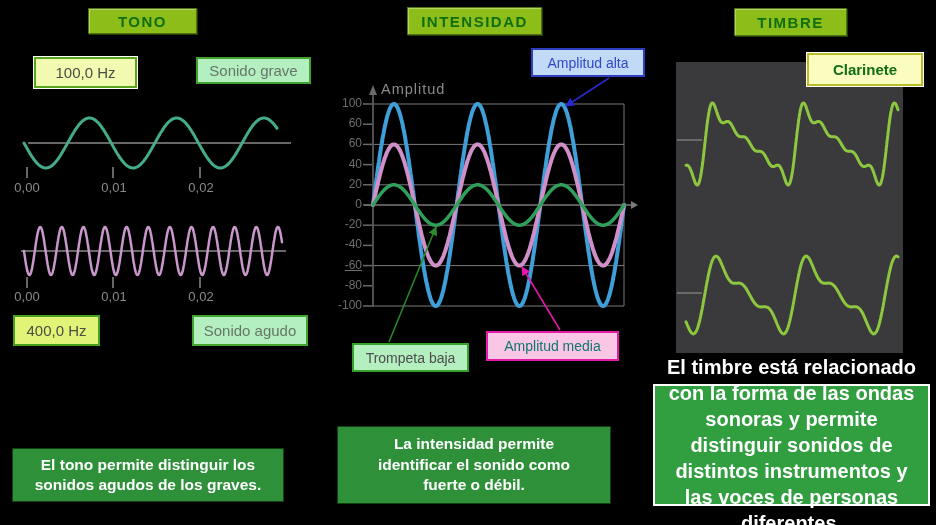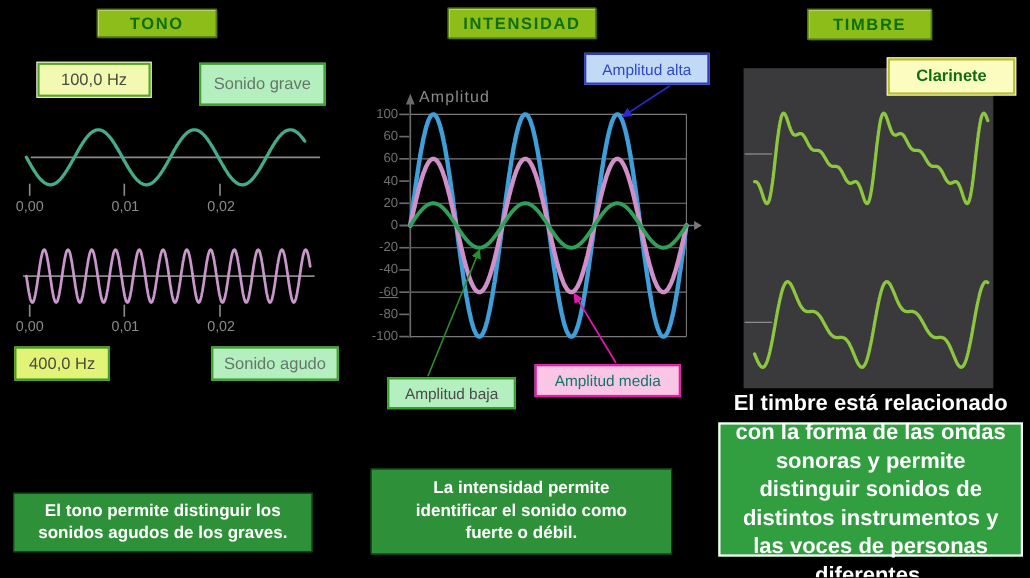--- a/index.html
+++ b/index.html
@@ -103,21 +103,21 @@
     <line stroke-width="1.5" marker-end="url(#mk-alta)" x1="609" y1="78" x2="566" y2="106" stroke="#2a2ad0"></line>
     <line stroke-width="1.5" marker-end="url(#mk-baja)" x1="389" y1="342" x2="436" y2="227" stroke="#2a8c2a"></line>
     <line stroke-width="1.5" marker-end="url(#mk-media)" x1="560" y1="330" x2="522" y2="267" stroke="#e618b0"></line>
   </svg>
 
   <div class="abs lbl hdr" style="left:88px;top:8px;width:109px;height:26px;">TONO</div>
   <div class="abs lbl hdr" style="left:407px;top:7px;width:135px;height:28px;">INTENSIDAD</div>
   <div class="abs lbl hdr" style="left:734px;top:8px;width:113px;height:28px;">TIMBRE</div>
 
   <div class="abs lbl freq1" style="left:18px;top:57px;width:103px;height:31px;margin-left:16px;">100,0 Hz</div>
-  <div class="abs lbl mint" style="left:181px;top:57px;width:115px;height:39px;">Sonido grave</div>
+  <div class="abs lbl mint" style="left:196px;top:57px;width:115px;height:27px;">Sonido grave</div>
   <div class="abs lbl freq2" style="left:13px;top:315px;width:87px;height:31px;">400,0 Hz</div>
   <div class="abs lbl mint" style="left:192px;top:315px;width:116px;height:31px;">Sonido agudo</div>
 
   <span class="abs tick" style="left:5px;top:180px;">0,00</span>
   <span class="abs tick" style="left:92px;top:180px;">0,01</span>
   <span class="abs tick" style="left:179px;top:180px;">0,02</span>
 
   <span class="abs tick" style="left:5px;top:289px;">0,00</span>
   <span class="abs tick" style="left:92px;top:289px;">0,01</span>
   <span class="abs tick" style="left:179px;top:289px;">0,02</span>
@@ -131,21 +131,21 @@
       <span class="ytick" style="top: 176.8px;">20</span>
       <span class="ytick" style="top: 197px;">0</span>
       <span class="ytick" style="top: 217.2px;">-20</span>
       <span class="ytick" style="top: 237.4px;">-40</span>
       <span class="ytick" style="top: 258px; text-decoration: underline;">-60</span>
       <span class="ytick" style="top: 277.8px;">-80</span>
       <span class="ytick" style="top: 298px;">-100</span>
     </div>
 
   <div class="abs lbl alta" style="left:531px;top:48px;width:114px;height:29px;">Amplitud alta</div>
-  <div class="abs lbl baja" style="left:352px;top:343px;width:117px;height:29px;">Amplitud baja</div>
+  <div class="abs lbl baja" style="left:352px;top:343px;width:117px;height:29px;">Trompeta baja</div>
   <div class="abs lbl media" style="left:486px;top:331px;width:133px;height:30px;">Amplitud media</div>
 
   <div class="abs lbl instr" style="left:807px;top:53px;width:116px;height:33px;">Clarinete</div>
 
   <div class="abs lbl cap" style="left:12px;top:448px;width:272px;height:54px;padding:2px 14px;">El tono  permite distinguir los sonidos agudos de los graves.</div>
   <div class="abs lbl cap" style="left:337px;top:426px;width:274px;height:78px;padding:2px 28px;">La intensidad  permite identificar el sonido como fuerte o débil.</div>
   <div class="abs lbl cap3" style="left:653px;top:384px;width:277px;height:122px;padding:2px 10px;">El timbre está relacionado con la forma de las ondas sonoras y permite distinguir sonidos de distintos instrumentos y las voces de personas diferentes.</div>
 
 </div>
 

